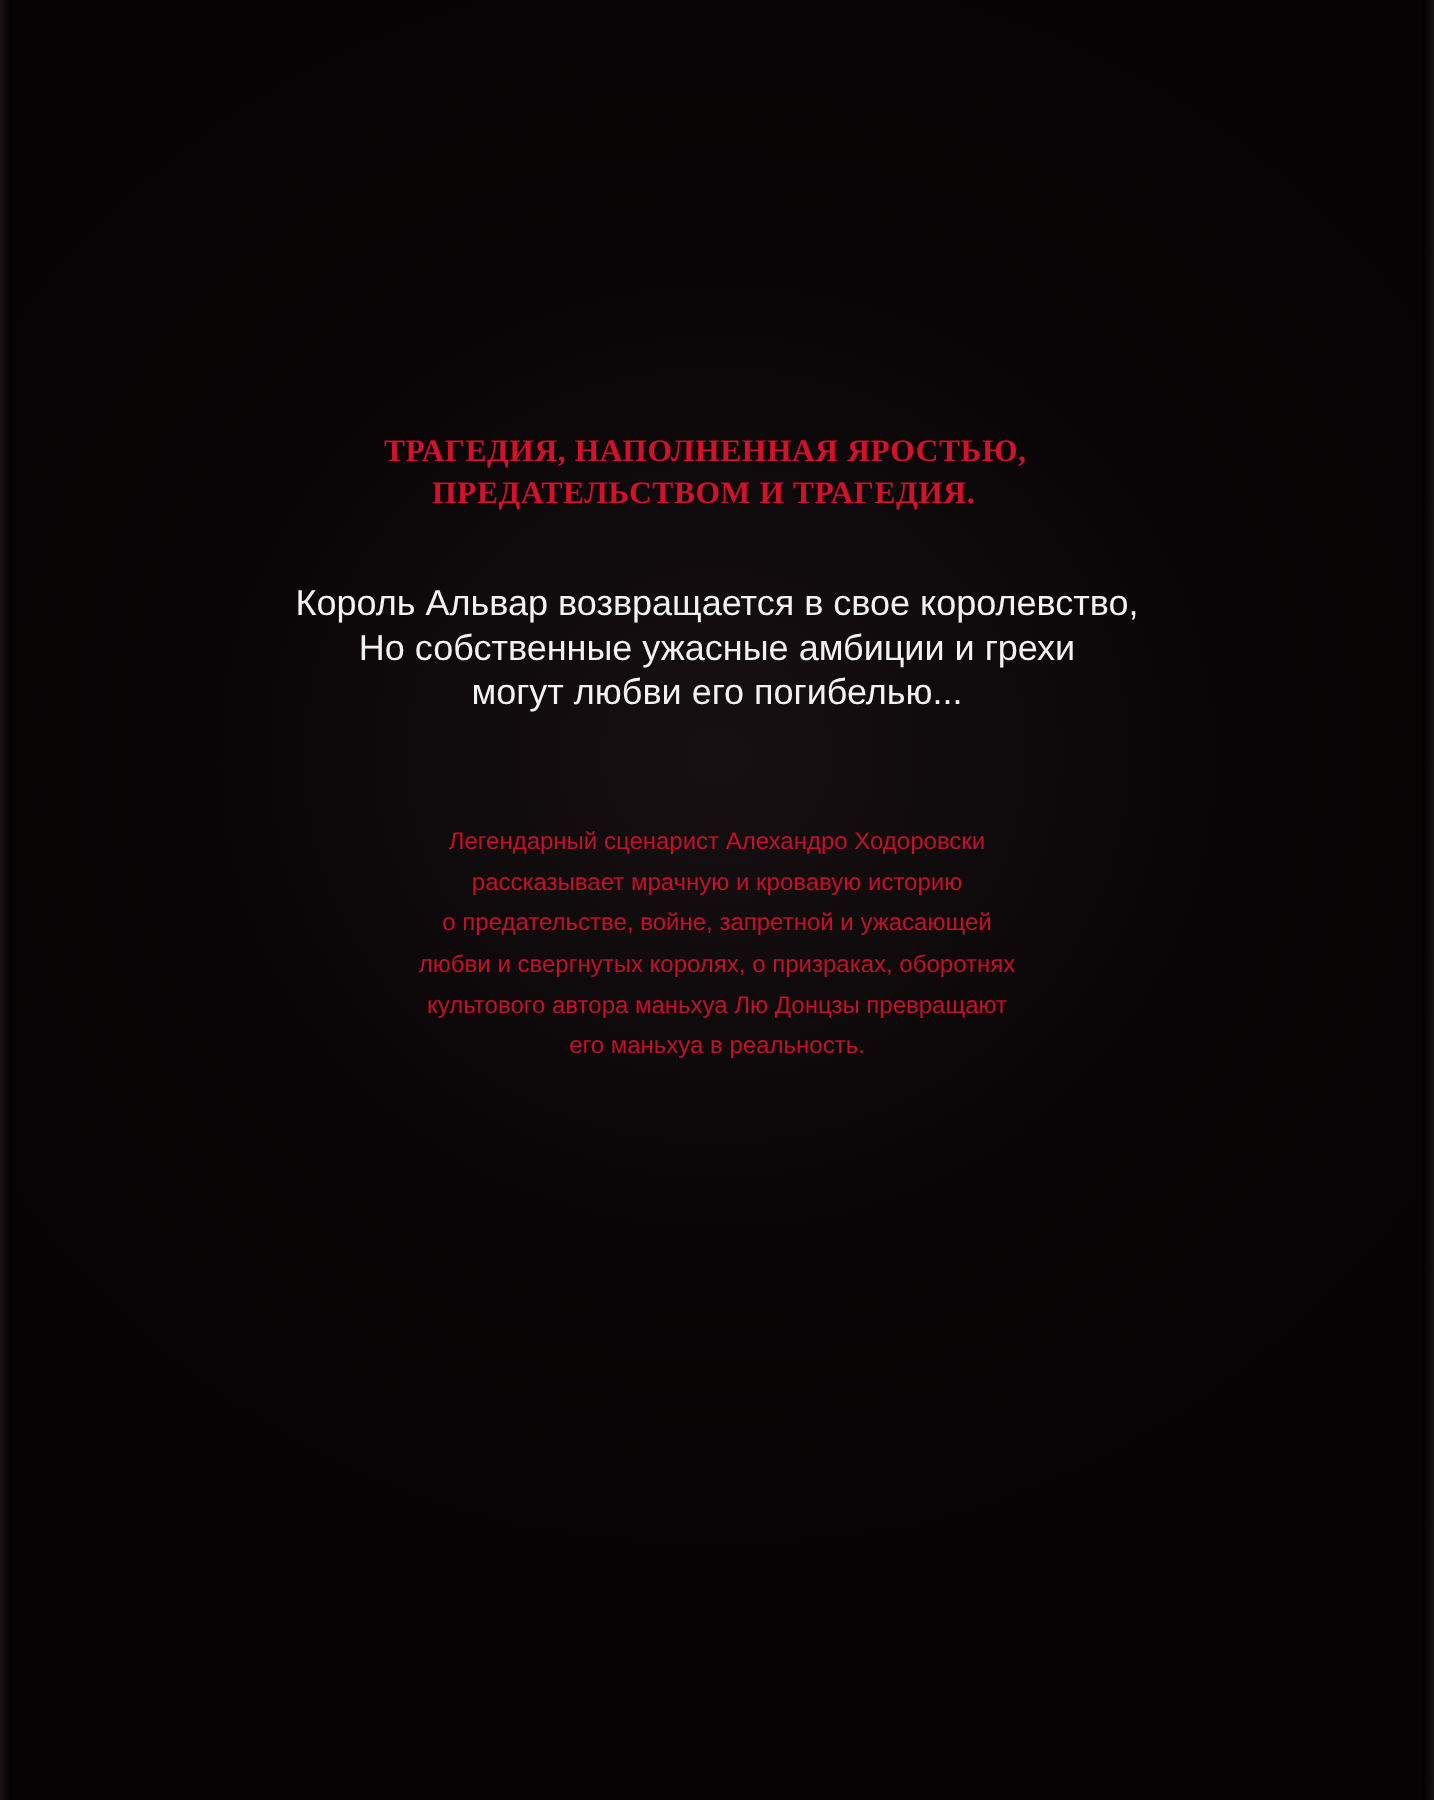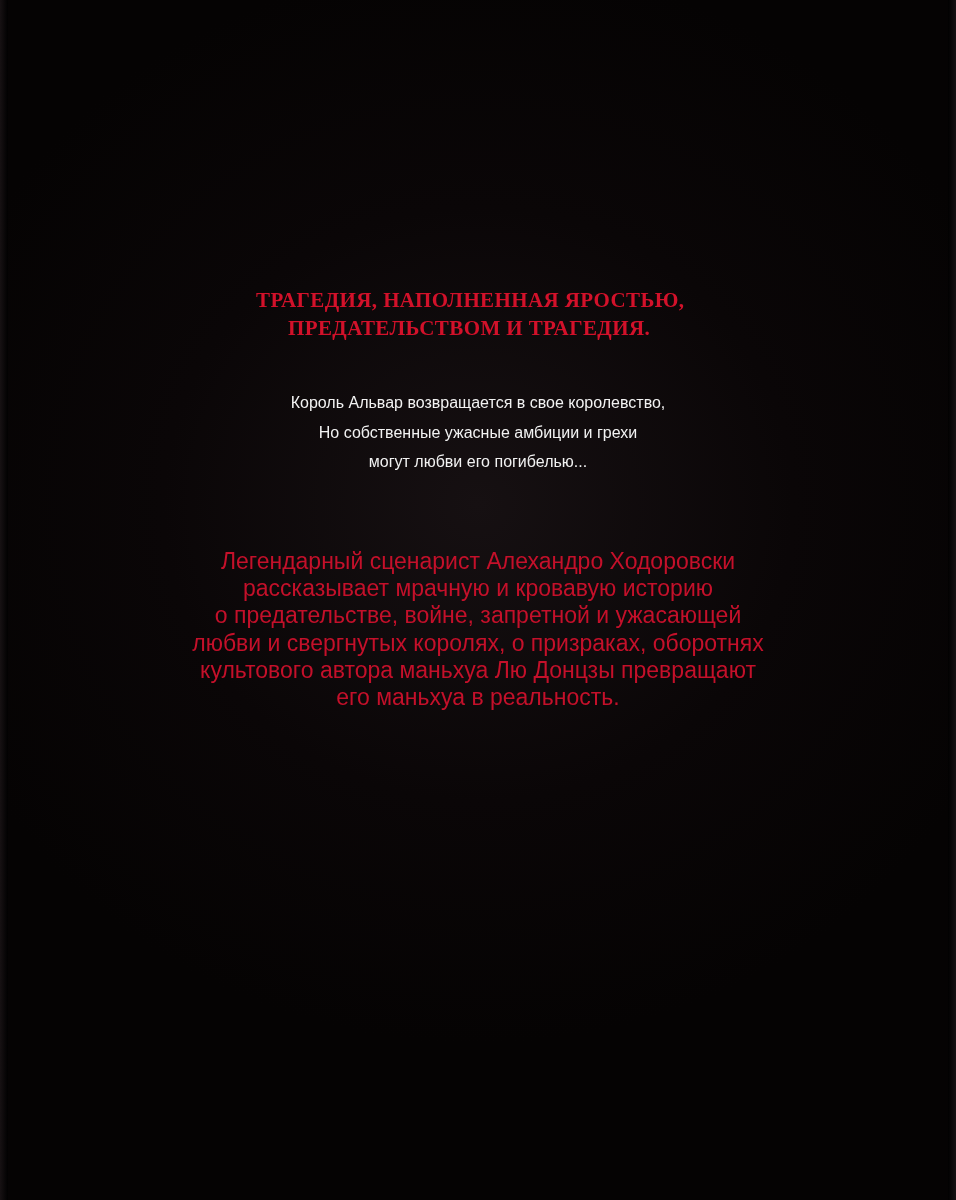--- a/index.html
+++ b/index.html
@@ -73,35 +73,35 @@
   .tagline .l2 { display: block; padding-left: 140px; }
 
   
   .synopsis {
     position: absolute;
     left: 148px;
     top: 388px;
     width: 660px;
     text-align: center;
     color: #f2f2f2;
-    font-size: 16px;
+    font-size: 24px;
     line-height: 29.5px;
     font-family: "Liberation Sans", sans-serif;
   }
   .synopsis span { display: block; }
 
   
   .credits {
     position: absolute;
     left: 148px;
     top: 548px;
     width: 660px;
     text-align: center;
     color: #c4102a;
-    font-size: 23px;
+    font-size: 16px;
     line-height: 27.2px;
     font-family: "Liberation Sans", sans-serif;
   }
   .credits span { display: block; }
 
   
   .bottom-row {
     position: absolute;
     left: 0;
     top: 1040px;

